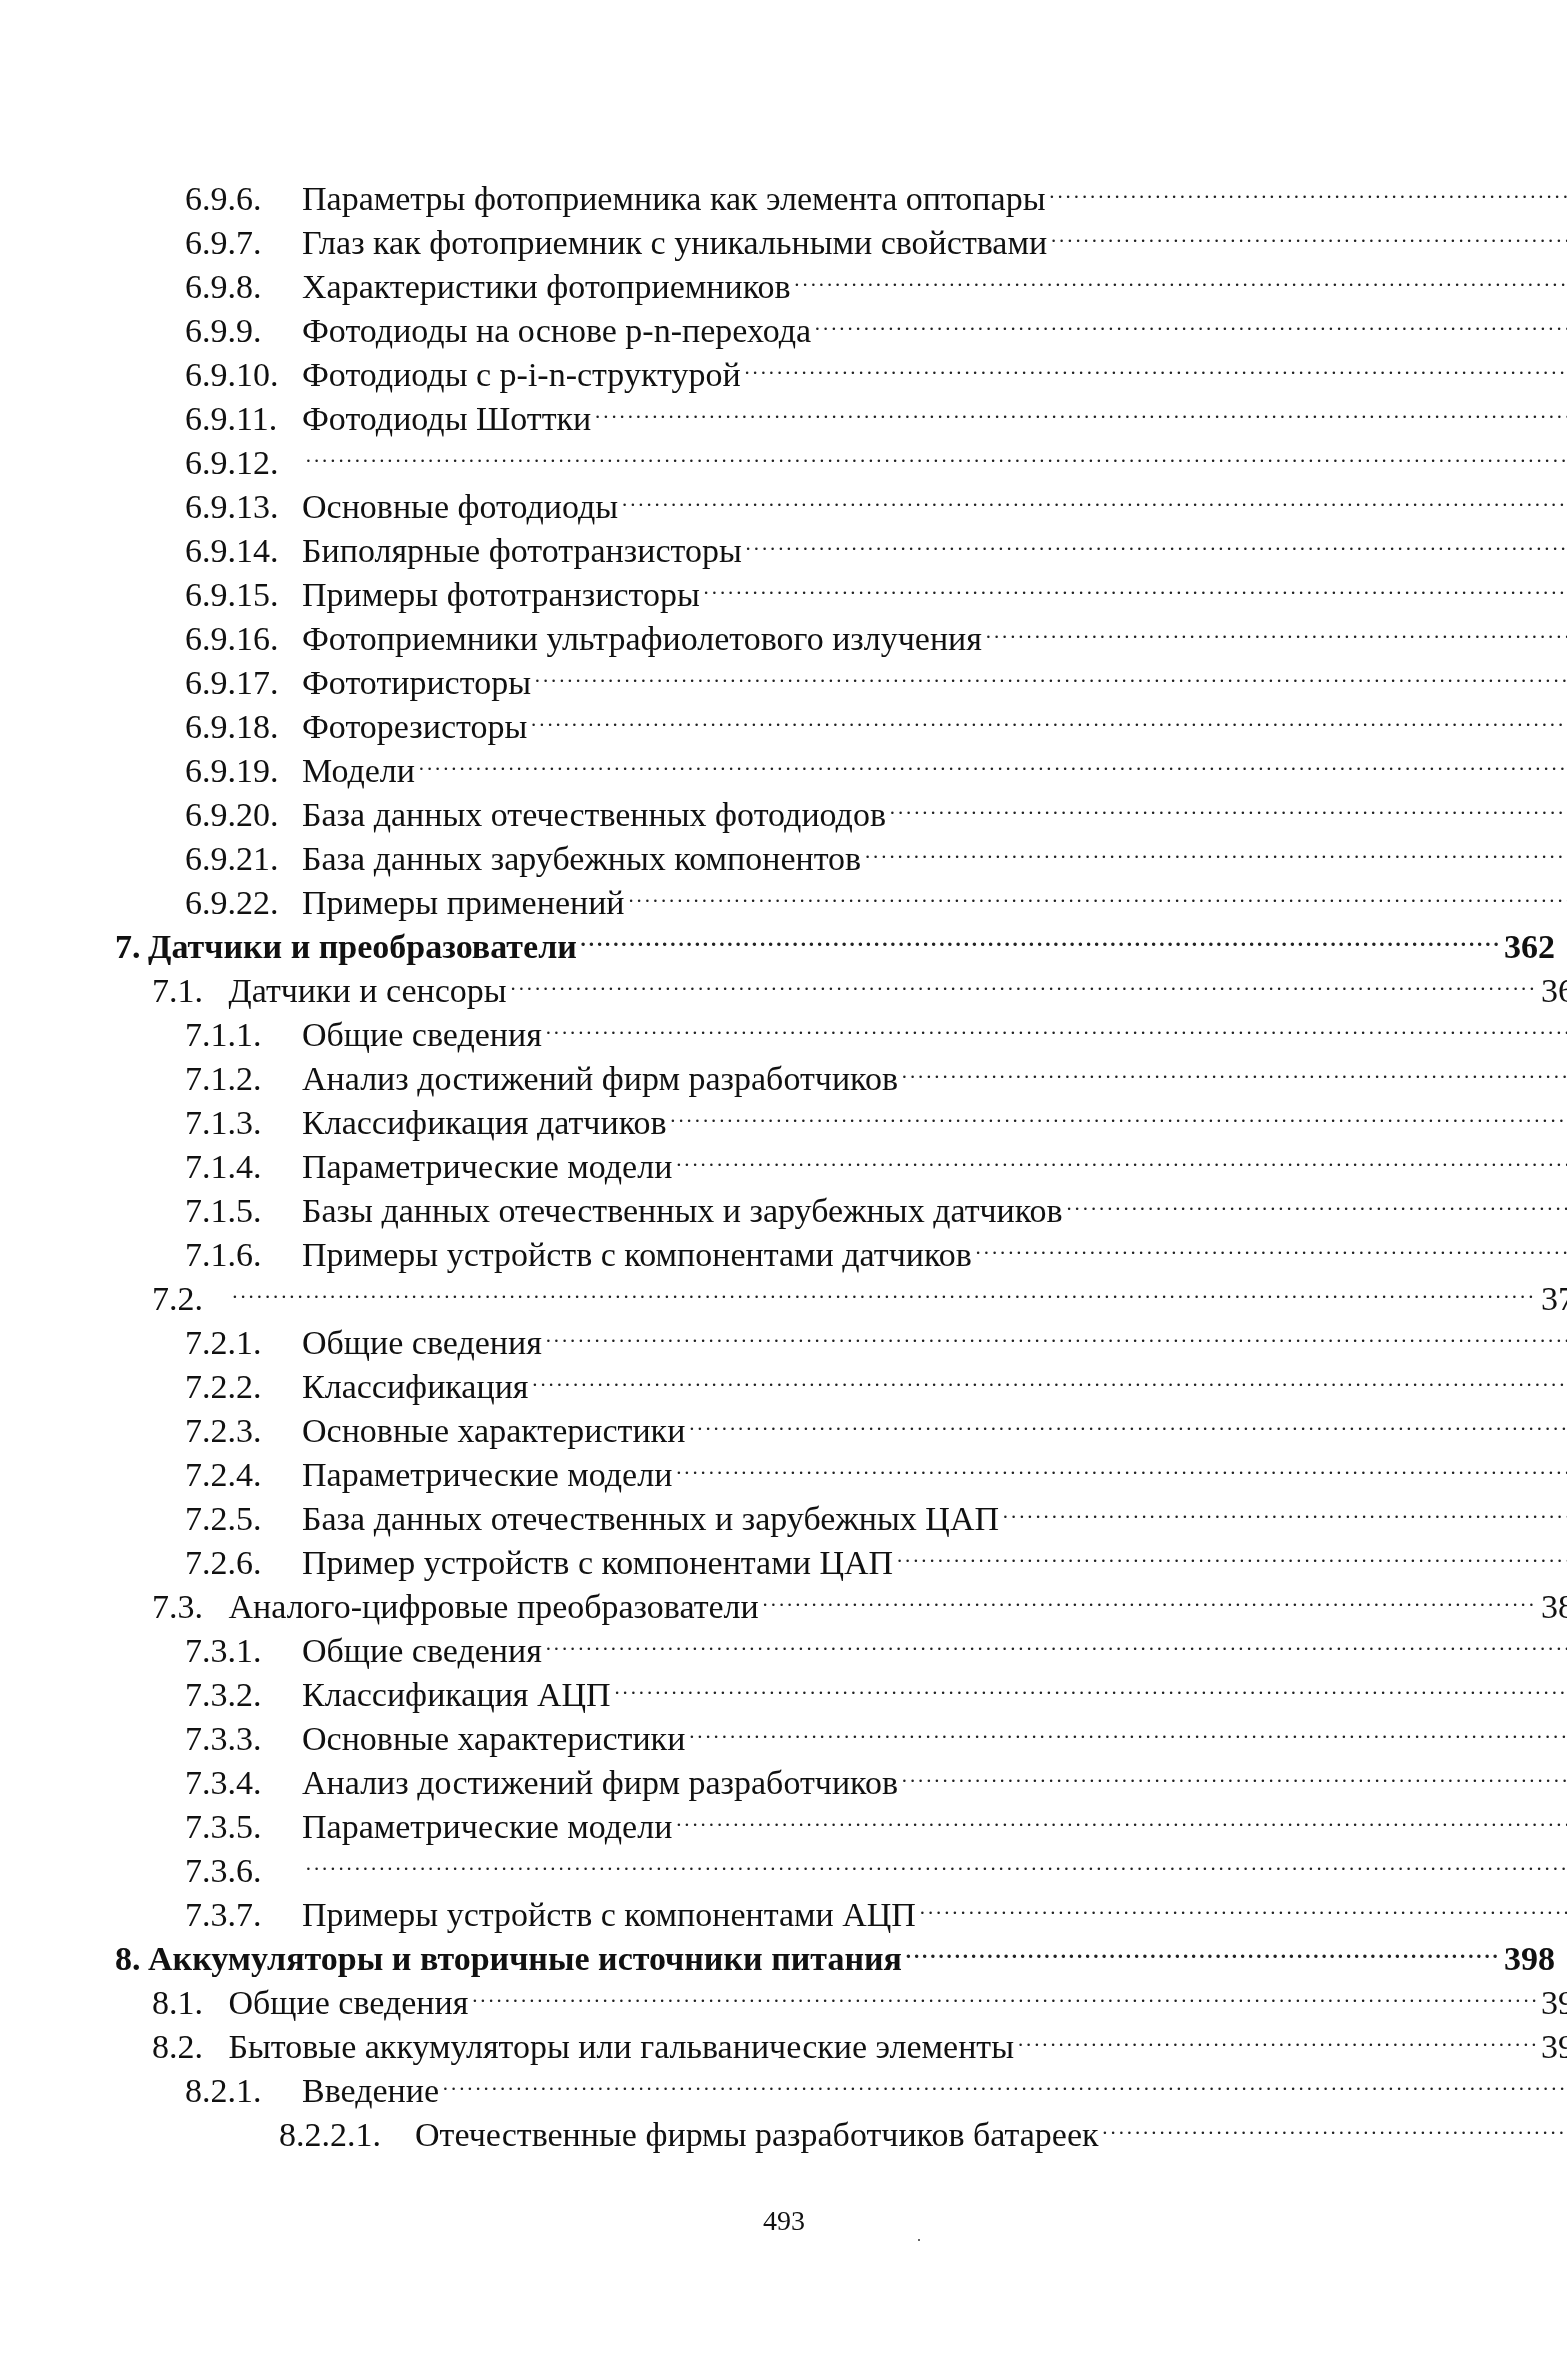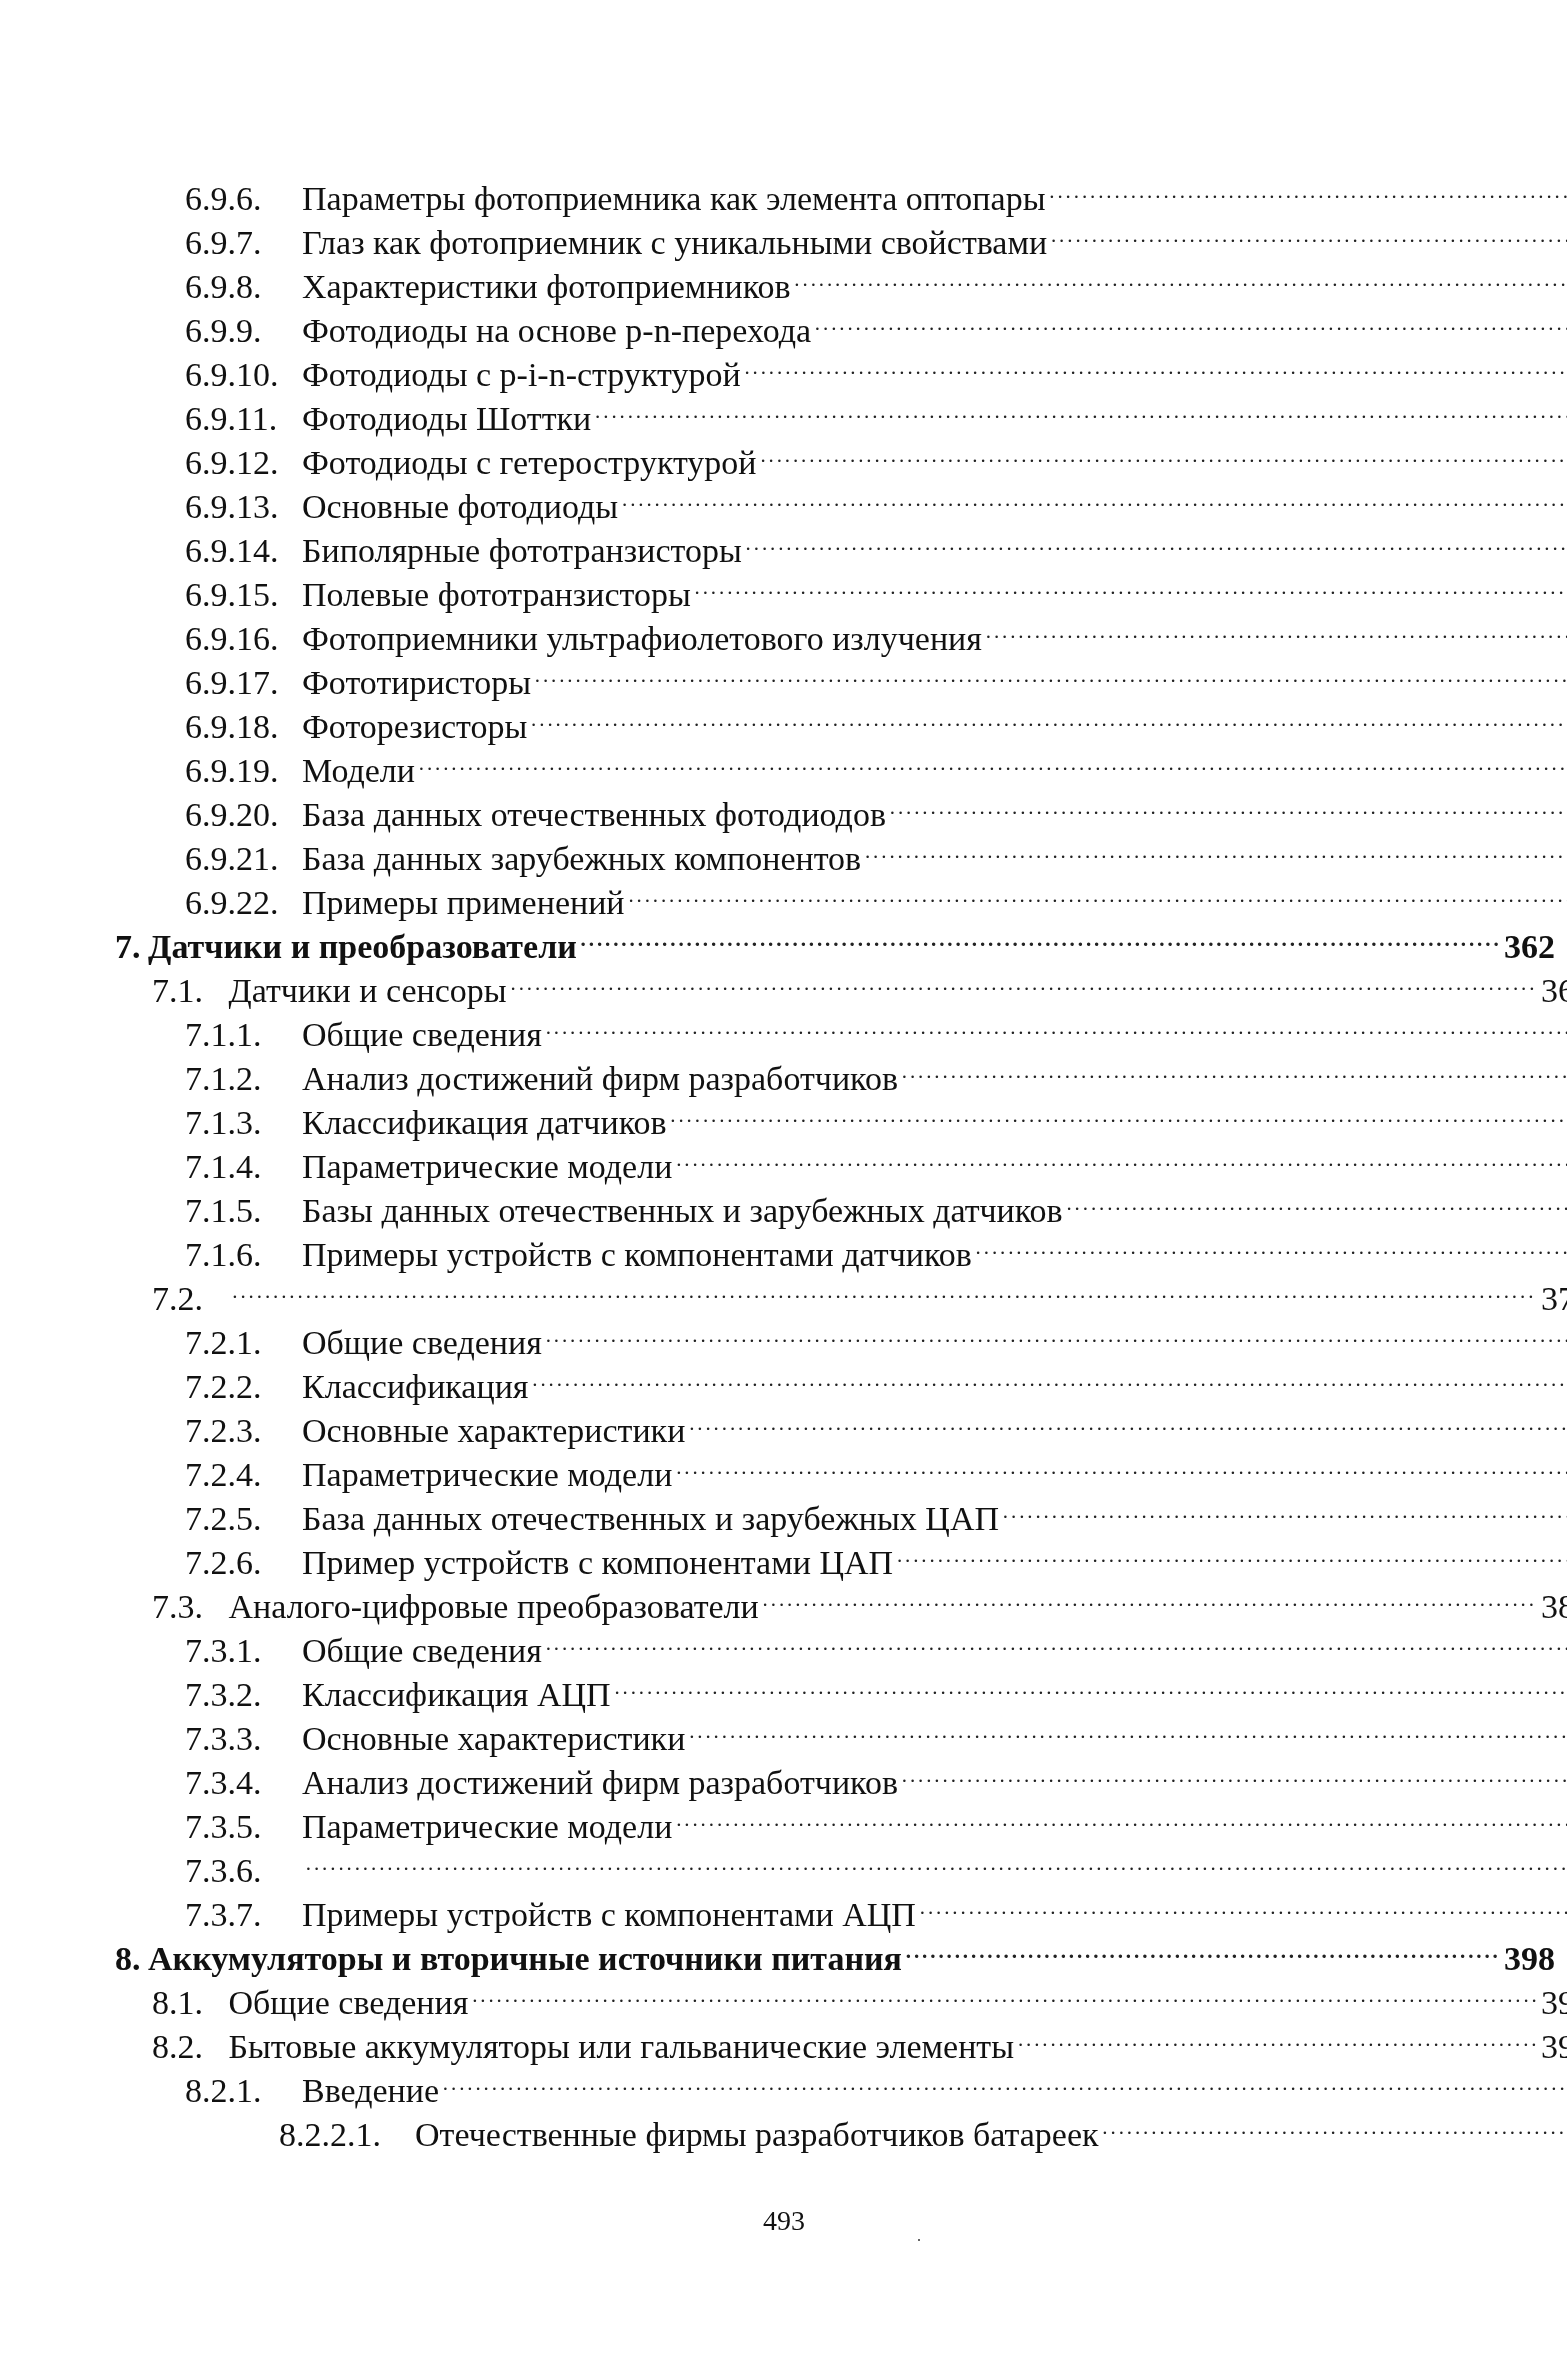--- a/index.html
+++ b/index.html
@@ -74,36 +74,35 @@
         <span class="title">Фотодиоды с p-i-n-структурой</span>
         <span class="leader"></span>
       </div>
       <div class="entry lvl-sub" style="width: 1440px;">
         <span class="num">6.9.11.</span>
         <span class="title">Фотодиоды Шоттки</span>
         <span class="leader"></span>
       </div>
       <div class="entry lvl-sub" style="width: 1440px;">
         <span class="num">6.9.12.</span>
-        <span class="title">Фотодиоды с гетероструктурой</span>
         <span class="leader"></span>
       </div>
       <div class="entry lvl-sub" style="width: 1440px;">
         <span class="num">6.9.13.</span>
         <span class="title">Основные фотодиоды</span>
         <span class="leader"></span>
       </div>
       <div class="entry lvl-sub" style="width: 1440px;">
         <span class="num">6.9.14.</span>
         <span class="title">Биполярные фототранзисторы</span>
         <span class="leader"></span>
       </div>
       <div class="entry lvl-sub" style="width: 1440px;">
         <span class="num">6.9.15.</span>
-        <span class="title">Полевые фототранзисторы</span>
+        <span class="title">Примеры фототранзисторы</span>
         <span class="leader"></span>
       </div>
       <div class="entry lvl-sub" style="width: 1440px;">
         <span class="num">6.9.16.</span>
         <span class="title">Фотоприемники ультрафиолетового излучения</span>
         <span class="leader"></span>
       </div>
       <div class="entry lvl-sub" style="width: 1440px;">
         <span class="num">6.9.17.</span>
         <span class="title">Фототиристоры</span>

